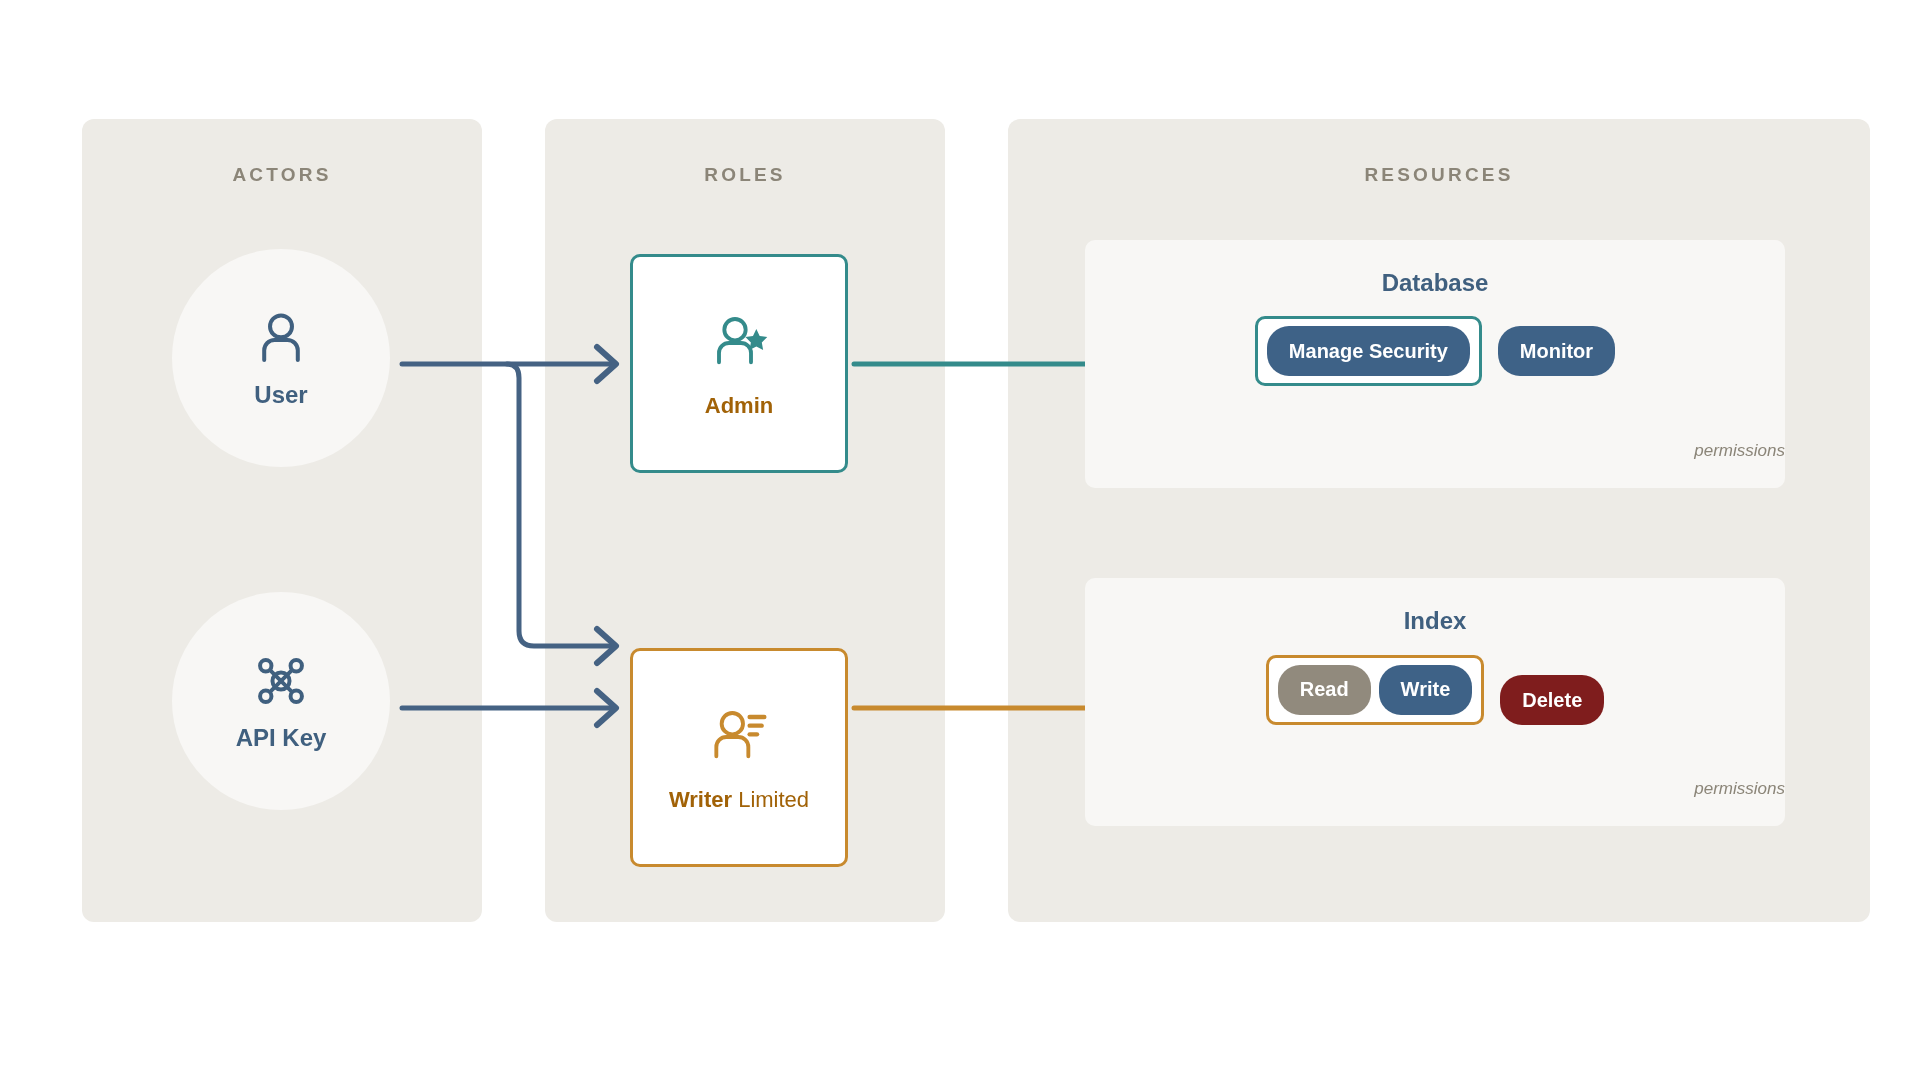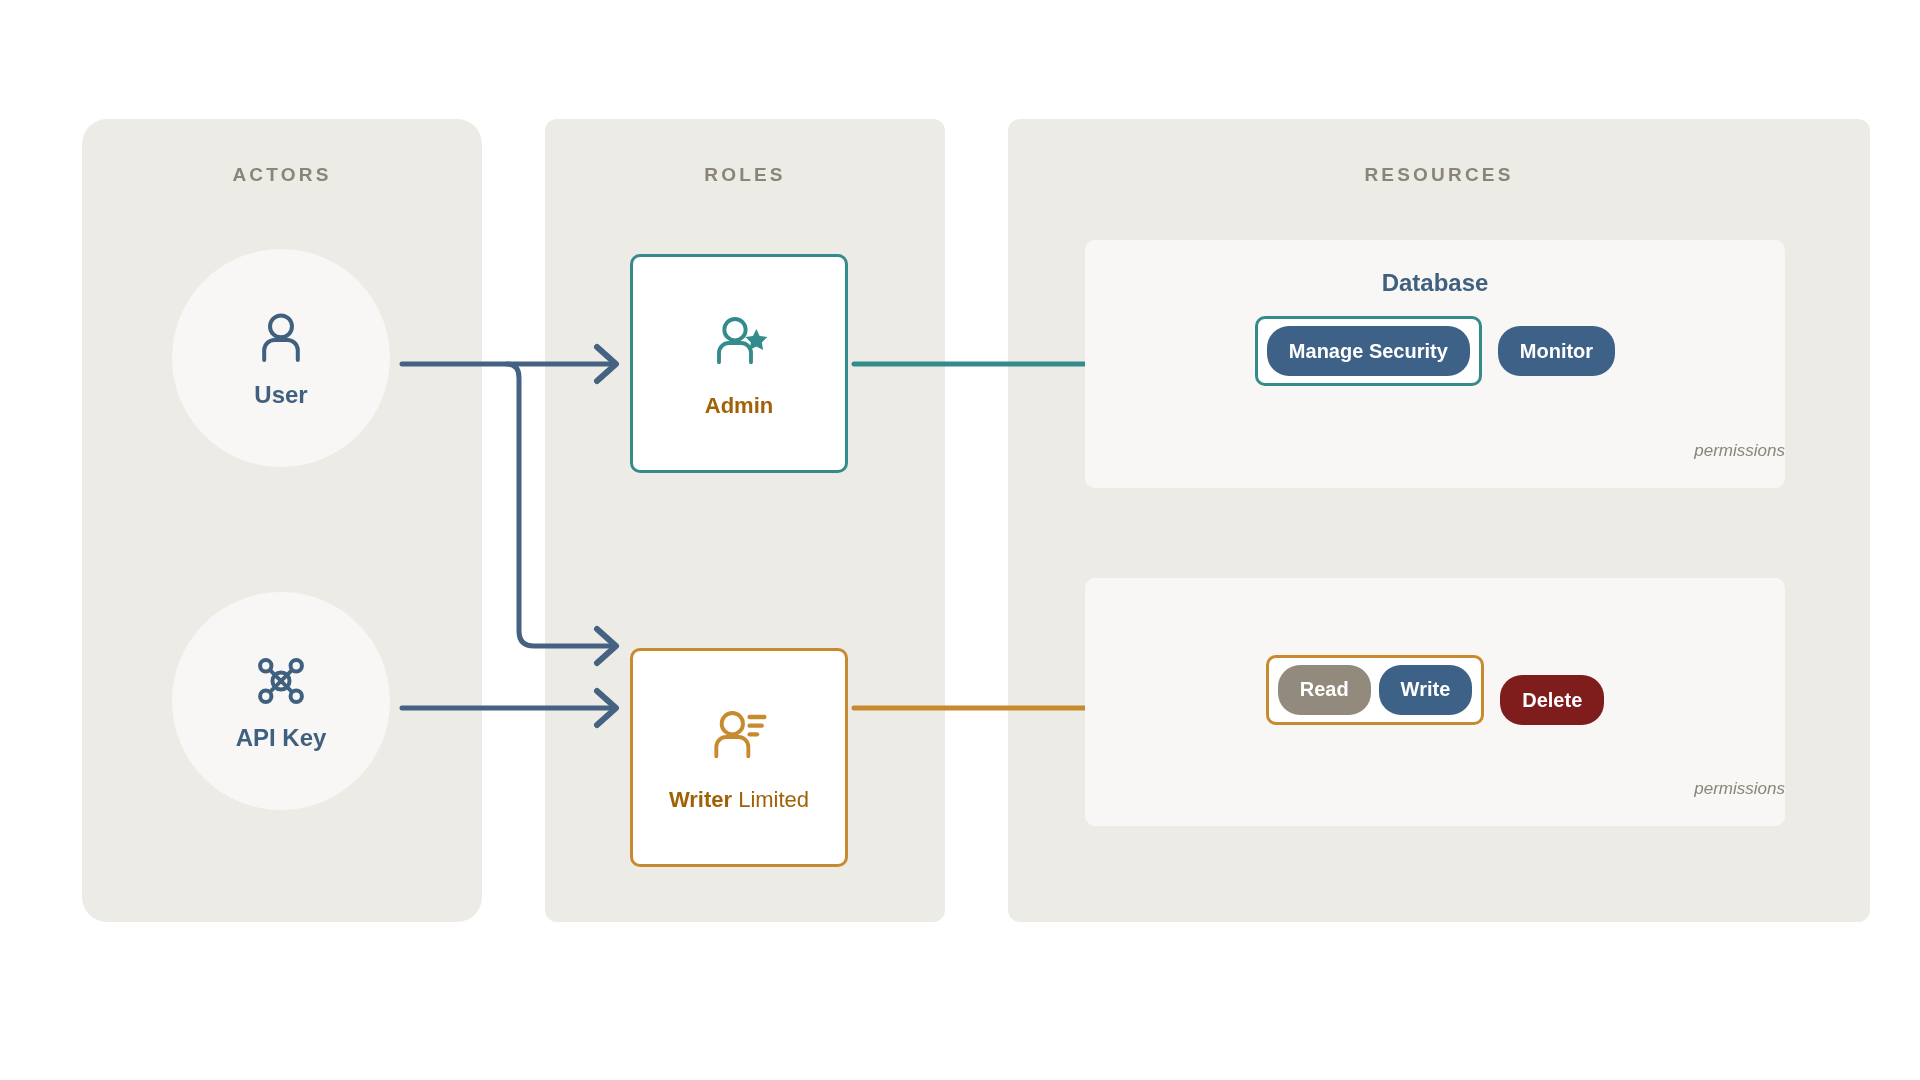--- a/index.html
+++ b/index.html
@@ -16,21 +16,21 @@
     height: 1080px;
     background: #FFFFFF;
   }
 
   
   .panel {
     position: absolute;
     background: #EDEBE6;
     border-radius: 12px;
   }
-  #panel-actors    { left: 82px;  top: 119px; width: 400px;  height: 803px; border-radius: 25px; }
+  #panel-actors    { left: 82px;  top: 119px; width: 400px;  height: 803px; }
   #panel-roles     { left: 545px; top: 119px; width: 400px;  height: 803px; }
   #panel-resources { left: 1008px;top: 119px; width: 862px;  height: 803px; }
 
   .panel-title {
     position: absolute;
     top: 45px;
     left: 0; right: 0;
     text-align: center;
     font-size: 19px;
     font-weight: 700;
@@ -268,20 +268,21 @@
       <div class="granted-group granted-db">
         <div class="pill pill-blue">Manage Security</div>
       </div>
       <div class="pill pill-blue pill-outside">Monitor</div>
     </div>
 
     <div class="resource-note">permissions</div>
   </div>
 
   <div class="resource-card" id="res-index">
+    <div class="resource-title">Index</div>
 
     <div class="perm-row">
       <div class="granted-group granted-index">
         <div class="pill pill-gray">Read</div>
         <div class="pill pill-blue">Write</div>
       </div>
       <div class="pill pill-red pill-outside">Delete</div>
     </div>
 
     <div class="resource-note">permissions</div>

